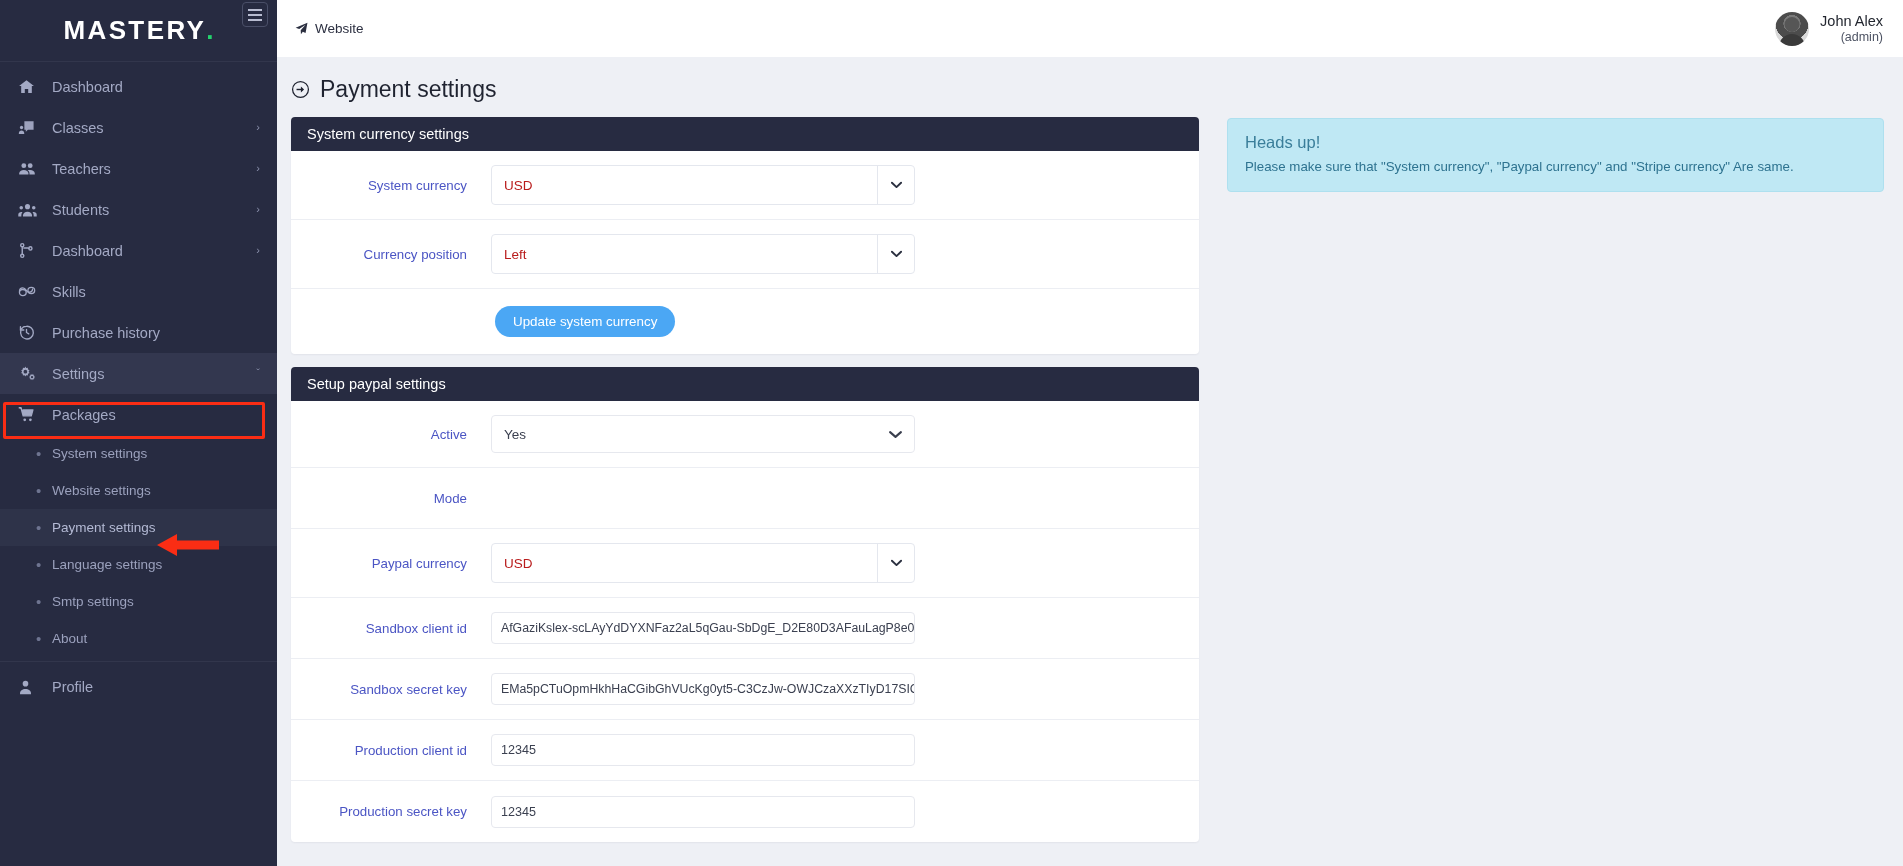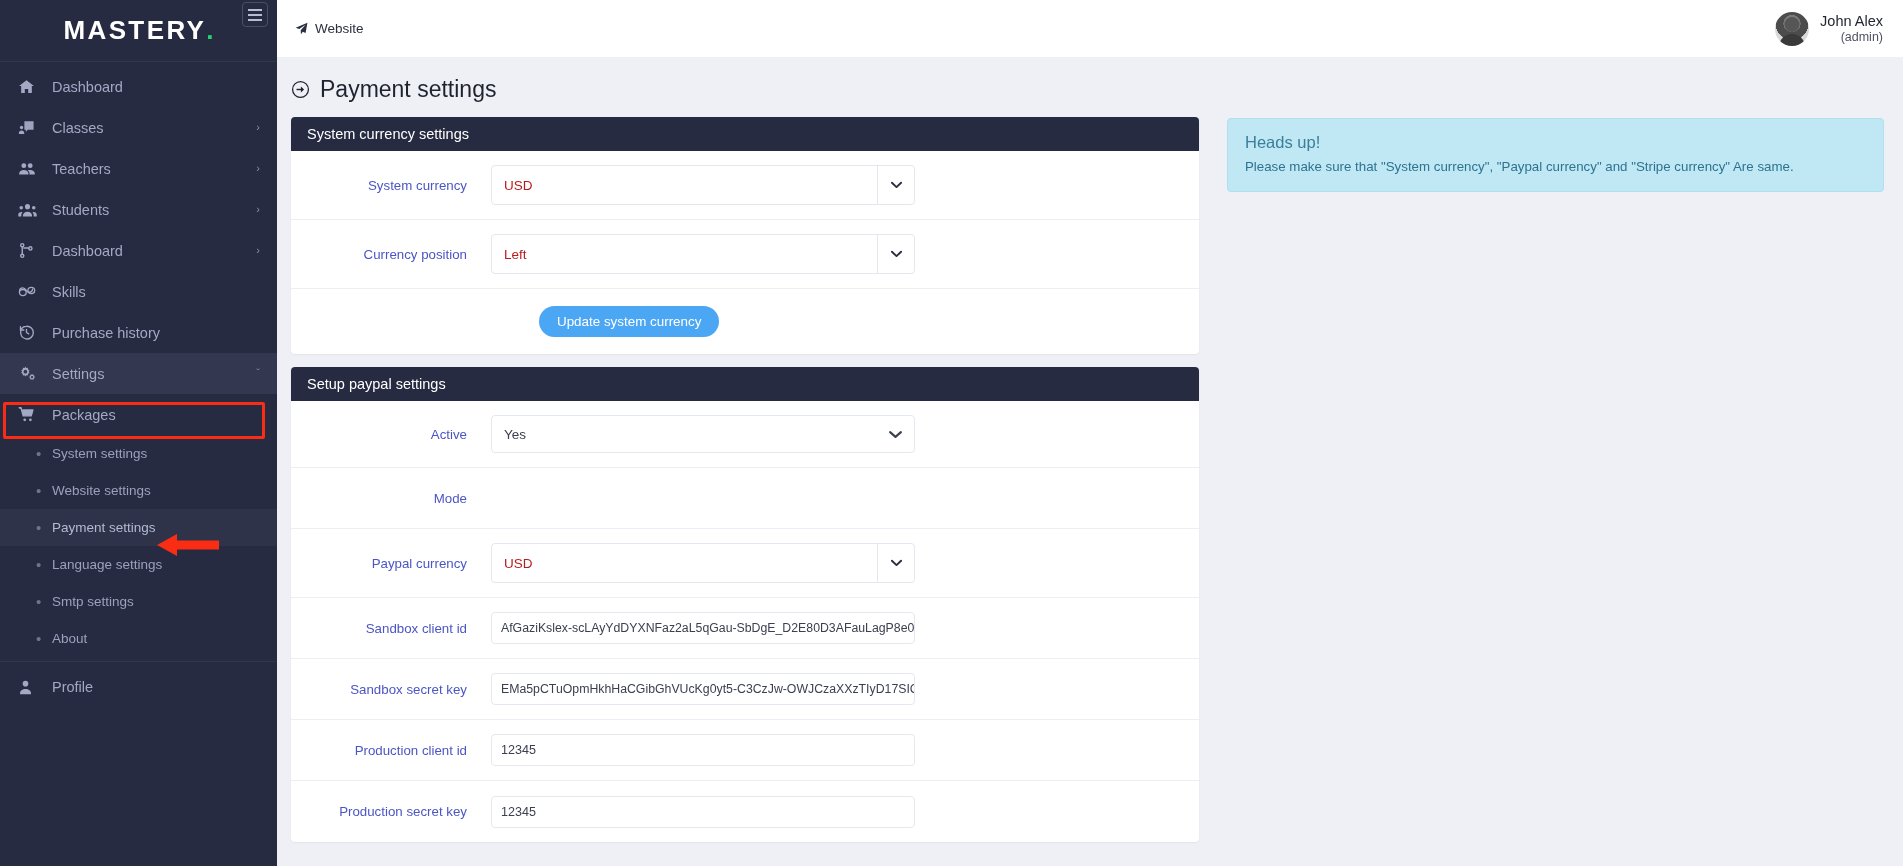--- a/index.html
+++ b/index.html
@@ -176,21 +176,21 @@
   .txt {
     width: 424px; height: 32px;
     border: 1px solid #e6e8ee; border-radius: 4px; background: #fff;
     display: flex; align-items: center;
     padding: 0 9px;
     color: #3b4050; font-size: 12.6px;
     white-space: nowrap; overflow: hidden;
   }
   .txt.small { font-size: 12.3px; }
 
-  .btn-row { padding: 17px 0; display: flex; border-bottom: none; margin-left: 44px; }
+  .btn-row { padding: 17px 0; display: flex; border-bottom: none; }
   .btn-primary {
     margin-left: 204px;
     background: #4ba7f4; color: #fff; border: none;
     border-radius: 18px;
     height: 31px; padding: 0 18px;
     font-size: 13.4px; font-family: inherit; cursor: pointer;
   }
 
   .alert {
     background: #bfe8f4; border: 1px solid #aee0ef;

